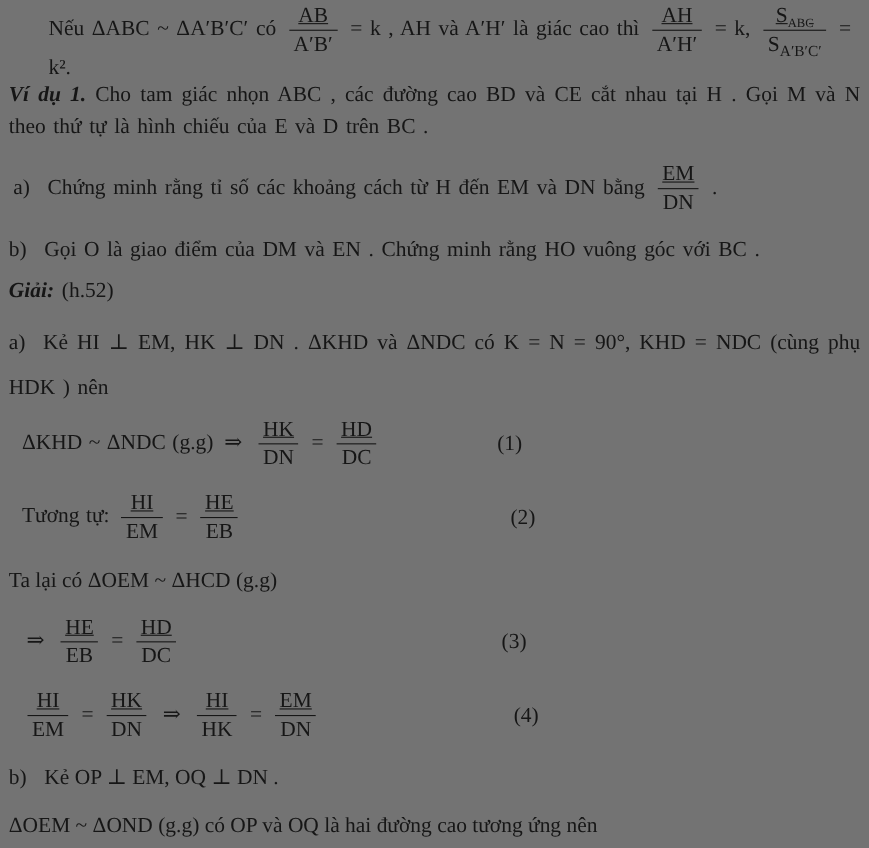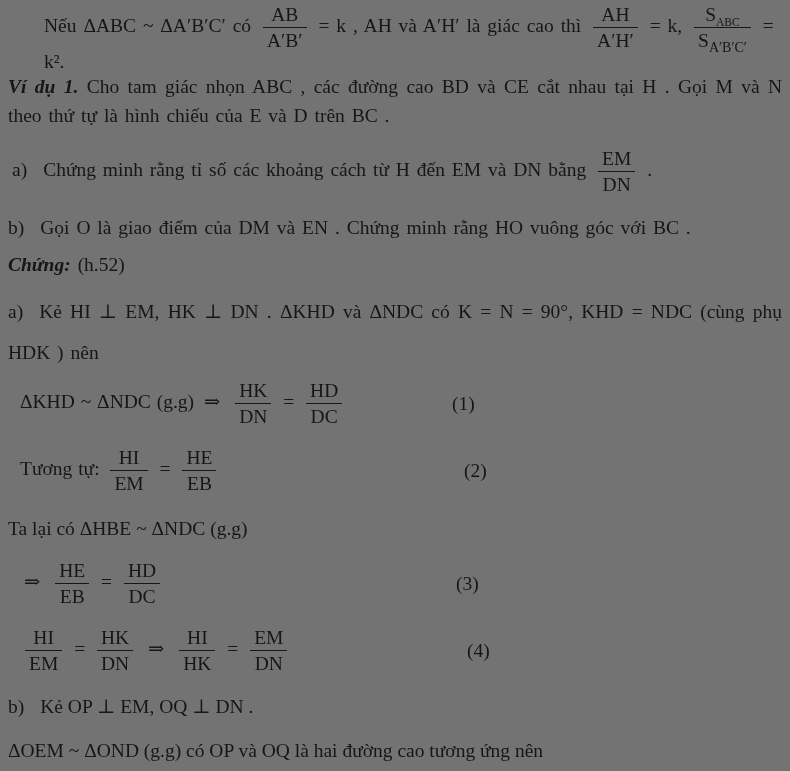--- a/index.html
+++ b/index.html
@@ -10,21 +10,21 @@
     font-size:19.5px; color:#161616;
   }
   .page { position:relative; width:790px; height:771px; background:#737373; }
   .abs { position:absolute; }
 
   .bi { font-weight:bold; font-style:italic; }
   .mk { display:inline-block; margin-right:16px; }
 
   
   .frac { display:inline-block; vertical-align:middle; text-align:center; margin:0 5px; }
-  .frac .fn { display:block; padding:0 4px 2px; border-bottom:1.5px solid #161616; line-height:21px; }
+  .frac .fn { display:block; padding:0 4px 2px; border-bottom:1.5px solid #161616; line-height:21px;text-decoration:underline; }
   .frac .fd { display:block; padding:2px 4px 0; line-height:21px; }
   sub { font-size:11.5px; line-height:0; letter-spacing:0; }
   sub.sub2 { font-size:14px; }
 
   
   .tline { line-height:27px; word-spacing:2px; }
   .jline { text-align:justify; text-align-last:justify; }
 
   #intro   { top:4px; left:44px; right:4px; word-spacing:2px; }
   #example { top:73px; left:8px; width:774px; line-height:27px; word-spacing:2px; }
@@ -75,21 +75,21 @@
     <span class="mk">a)</span><span>Chứng minh rằng tỉ số các khoảng cách từ  H  đến  EM  và  DN  bằng</span>
     <span class="frac"><span class="fn">EM</span><span class="fd">DN</span></span>
     <span>.</span>
   </div>
 
   <div class="abs tline" id="item-b">
     <span class="mk">b)</span><span>Gọi  O  là giao điểm của  DM  và  EN . Chứng minh rằng  HO  vuông góc với  BC .</span>
   </div>
 
   <div class="abs" id="solution">
-    <span class="bi lbl">Chứng:</span><span>(h.52)</span>
+    <span class="bi lbl">Giải:</span><span>(h.52)</span>
   </div>
 
   <div class="abs" id="step-a">
     <div class="jline"><span class="mk">a)</span><span>Kẻ  HI ⊥ EM, HK ⊥ DN .  ΔKHD  và  ΔNDC  có  K = N = 90°,  KHD = NDC  (cùng phụ</span></div>
     <div class="l2"><span>HDK ) nên</span></div>
   </div>
 
   <div class="eq" id="eq1">
     <span>ΔKHD ~ ΔNDC  (g.g)</span>
     <span class="arrow">⇒</span>
@@ -101,21 +101,21 @@
 
   <div class="eq" id="eq2">
     <span>Tương tự:</span>
     <span class="frac"><span class="fn">HI</span><span class="fd">EM</span></span>
     <span class="rel">=</span>
     <span class="frac"><span class="fn">HE</span><span class="fd">EB</span></span>
     <span class="eqnum">(2)</span>
   </div>
 
   <div class="abs" id="line-hbe">
-    <span>Ta lại có  ΔHBE ~ ΔNDC  (g.g)</span>
+    <span>Ta lại có  ΔOEM ~ ΔHCD  (g.g)</span>
   </div>
 
   <div class="eq" id="eq3">
     <span class="arrow">⇒</span>
     <span class="frac"><span class="fn">HE</span><span class="fd">EB</span></span>
     <span class="rel">=</span>
     <span class="frac"><span class="fn">HD</span><span class="fd">DC</span></span>
     <span class="eqnum">(3)</span>
   </div>
 

